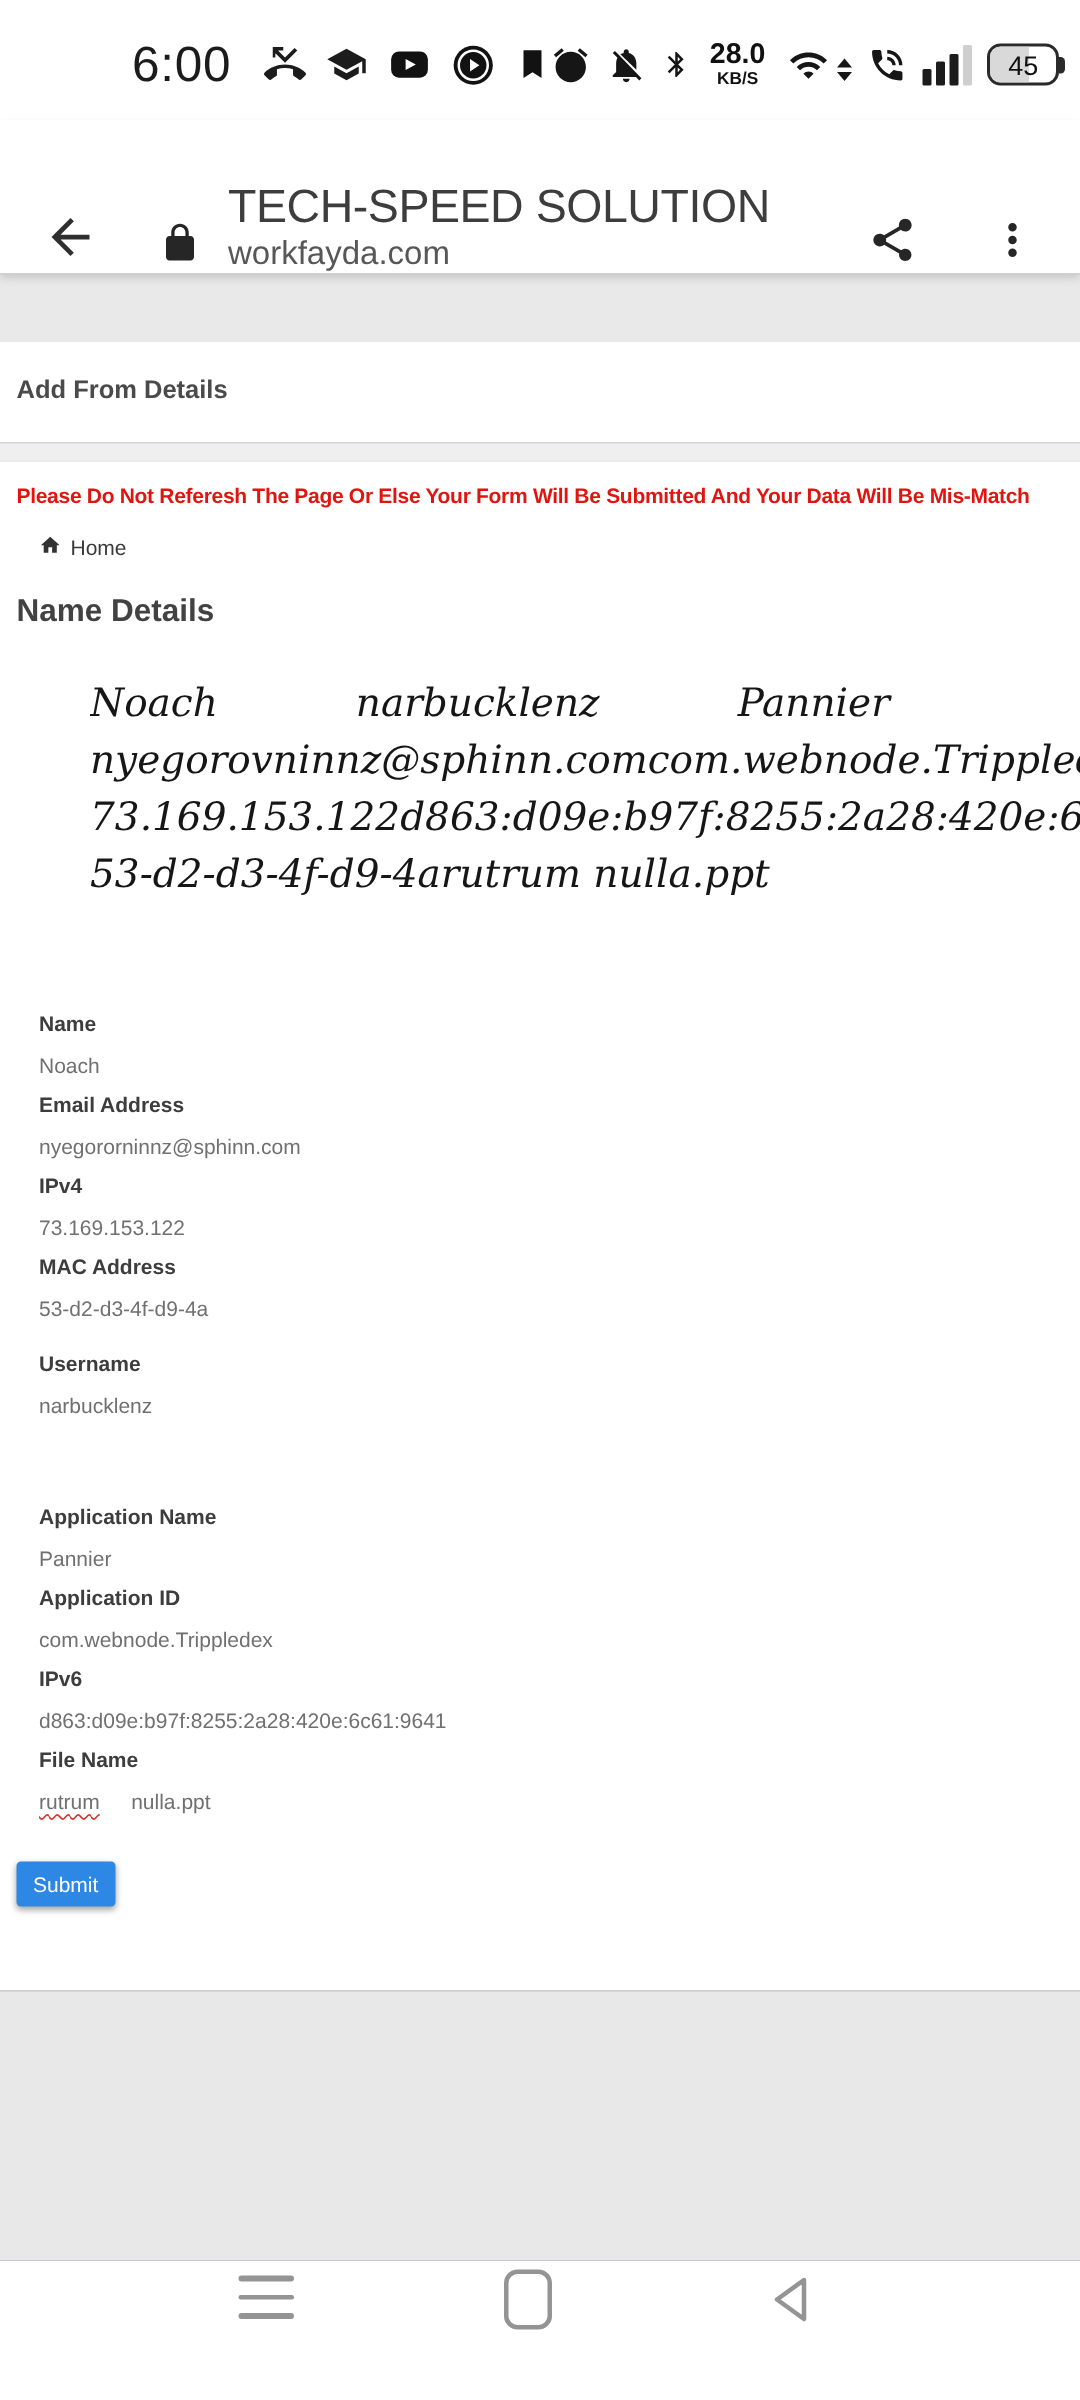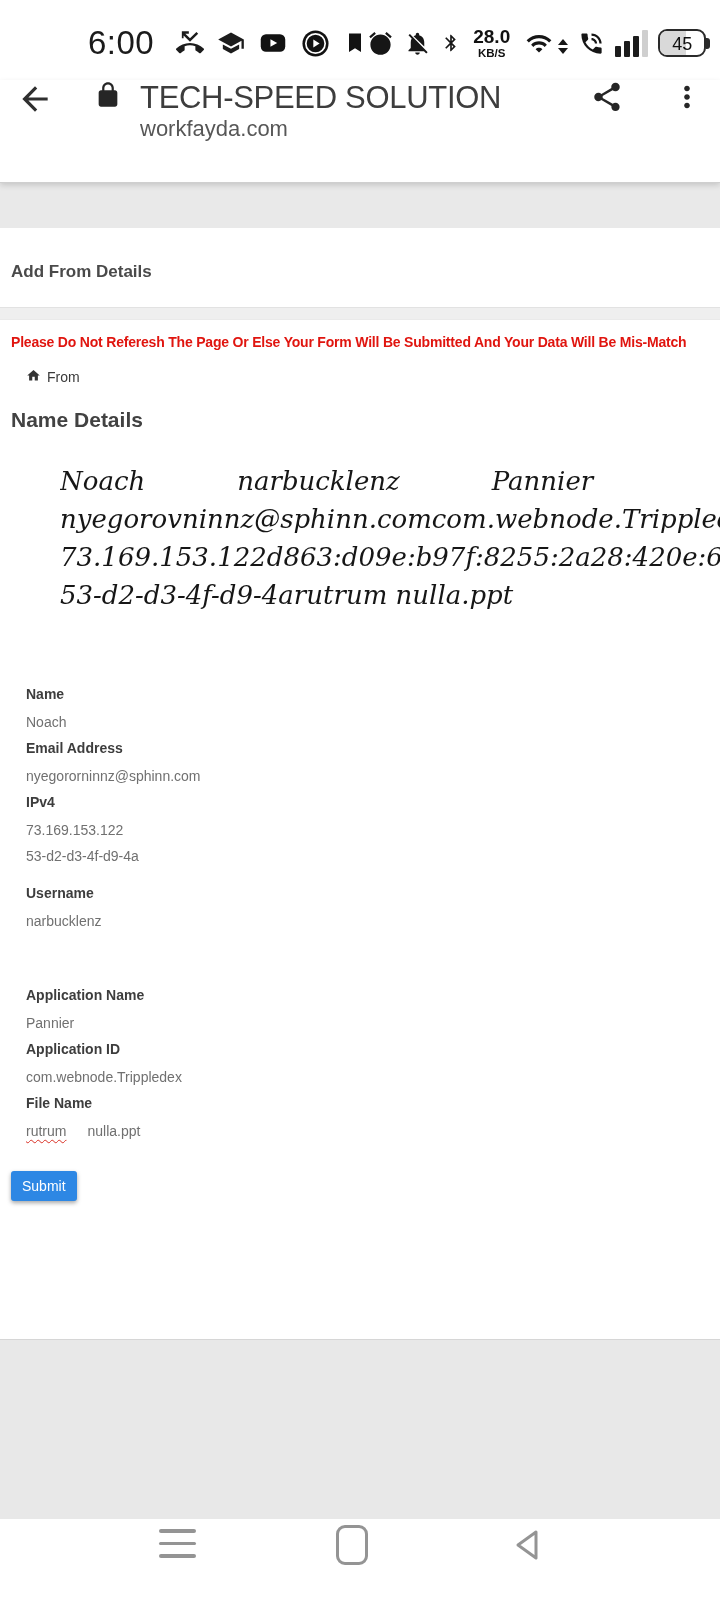--- a/index.html
+++ b/index.html
@@ -29,32 +29,32 @@
   .signal i:nth-child(4){height:27px;background:#cfcfcf;}
   .battery-wrap{display:flex;align-items:center;}
   .battery{position:relative;width:48px;height:28px;border:2.5px solid #2a2a2a;border-radius:9px;
            display:flex;align-items:flex-end;justify-content:center;box-sizing:border-box;
            font-size:18px;color:#111;overflow:hidden;background:#fff;}
   .battery-fill{position:absolute;left:0;top:0;bottom:0;width:58%;background:#d9d9d9;}
   .battery-num{position:relative;z-index:1;}
   .battery-nub{width:4px;height:11px;background:#2a2a2a;border-radius:0 3px 3px 0;}
 
   
-  .browser-header{height:102px;background:#fff;display:flex;align-items:flex-start;padding:0 16px;box-sizing:border-box;
+  .browser-header{height:102px;background:#fff;display:flex;align-items:flex-end;padding:0 28px;box-sizing:border-box;
                   position:relative;z-index:3;box-shadow:0 1px 0 #cfcfcf,0 3px 6px rgba(0,0,0,.16);}
   .hdr-back{margin-right:40px;}
   .hdr-lock{margin-right:18px;}
   .title-block{display:flex;flex-direction:column;justify-content:center;min-width:0;}
   .site-title{font-size:31px;color:#3d3d3d;line-height:1.15;letter-spacing:-.3px;white-space:nowrap;}
   .site-url{font-size:22px;color:#575757;line-height:1.2;}
   .hdr-share{margin-left:auto;margin-right:46px;}
 
   
   .page-gap{height:46px;background:#e9e9e9;}
-  .section-addfrom{background:#fff;padding:34px 11px 25px;}
+  .section-addfrom{background:#fff;padding:22px 11px 25px;}
   .section-addfrom .t{font-size:17px;font-weight:bold;color:#4a4a4a;}
   .divider{height:11px;background:#efefef;border-top:1px solid #e2e2e2;border-bottom:1px solid #eaeaea;}
 
   
   .content{height:1019px;background:#fff;overflow:hidden;box-sizing:border-box;}
   .warning{margin:14px 11px 0;font-size:14px;font-weight:bold;color:#e0150f;letter-spacing:-.2px;white-space:nowrap;}
   .breadcrumb{margin:18px 0 0 26px;display:flex;align-items:center;gap:6px;font-size:14px;color:#3a3a3a;}
   .form-title{margin:22px 0 0 11px;font-size:21px;font-weight:bold;color:#424242;}
 
   .captcha{margin:30px 0 0 60px;font-family:"DejaVu Serif", serif;font-style:italic;
@@ -209,21 +209,21 @@
 
   <div class="content">
     <div class="warning">Please Do Not Referesh The Page Or Else Your Form Will Be Submitted And Your Data Will Be Mis-Match</div>
 
     <div class="breadcrumb">
       <span>
         <svg width="15" height="15" viewBox="0 0 24 24" fill="#333">
             <path d="M10 20v-6h4v6h5v-8h3L12 3 2 12h3v8z"></path>
           </svg>
       </span>
-      <span>From</span>
+      <span>Home</span>
     </div>
 
     <div class="form-title">Name Details</div>
 
     <div class="captcha">
       <div class="captcha-line first">
         <span>Noach</span>
         <span>narbucklenz</span>
         <span>Pannier</span>
       </div>
@@ -249,39 +249,44 @@
         </div>
         <div class="field">
           <div class="field-label">Email Address</div>
           <div class="field-value">nyegororninnz@sphinn.com</div>
         </div>
         <div class="field">
           <div class="field-label">IPv4</div>
           <div class="field-value">73.169.153.122</div>
         </div>
         <div class="field">
+          <div class="field-label">MAC Address</div>
           <div class="field-value">53-d2-d3-4f-d9-4a</div>
         </div>
       </div>
 
       <div class="group-2">
         <div class="field">
           <div class="field-label">Username</div>
           <div class="field-value">narbucklenz</div>
         </div>
       </div>
 
       <div class="group-3">
         <div class="field">
           <div class="field-label">Application Name</div>
           <div class="field-value">Pannier</div>
         </div>
         <div class="field">
           <div class="field-label">Application ID</div>
           <div class="field-value">com.webnode.Trippledex</div>
+        </div>
+        <div class="field">
+          <div class="field-label">IPv6</div>
+          <div class="field-value">d863:d09e:b97f:8255:2a28:420e:6c61:9641</div>
         </div>
         <div class="field">
           <div class="field-label">File Name</div>
           <div class="field-value"><span class="misspelled">rutrum</span><span class="fn-rest">nulla.ppt</span></div>
         </div>
       </div>
     </div>
 
     <button class="submit-btn">Submit</button>
   </div>

